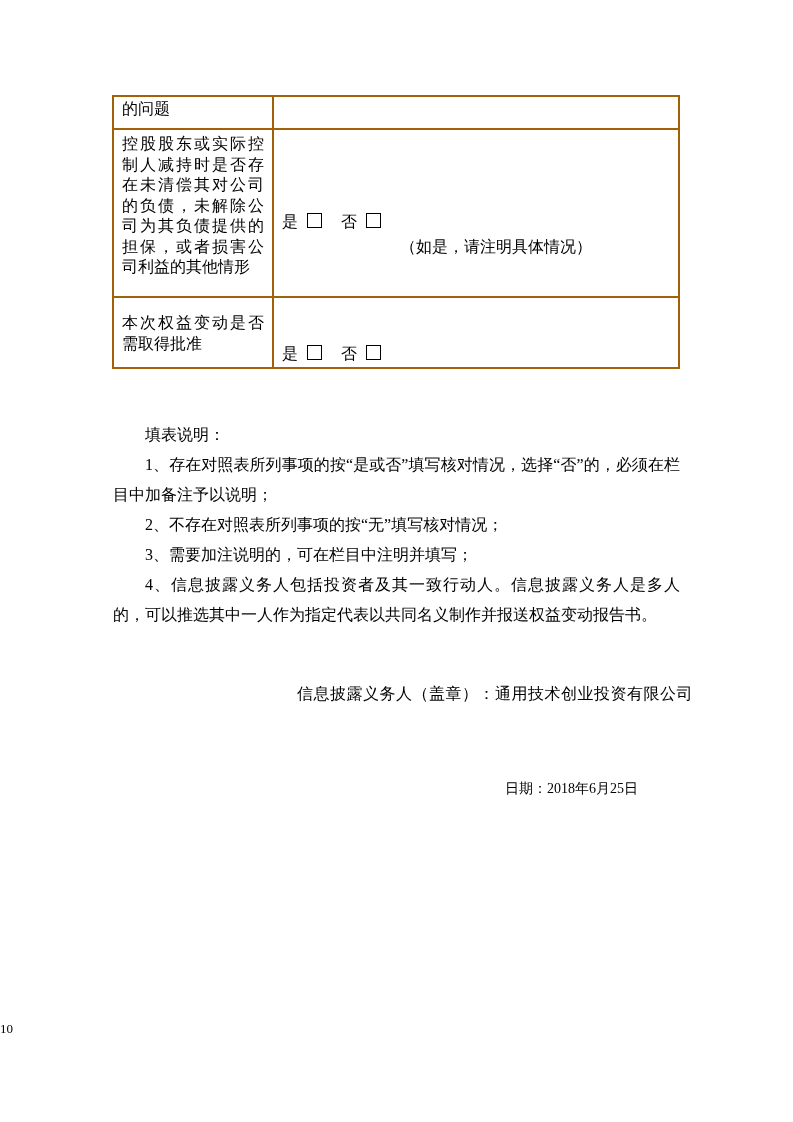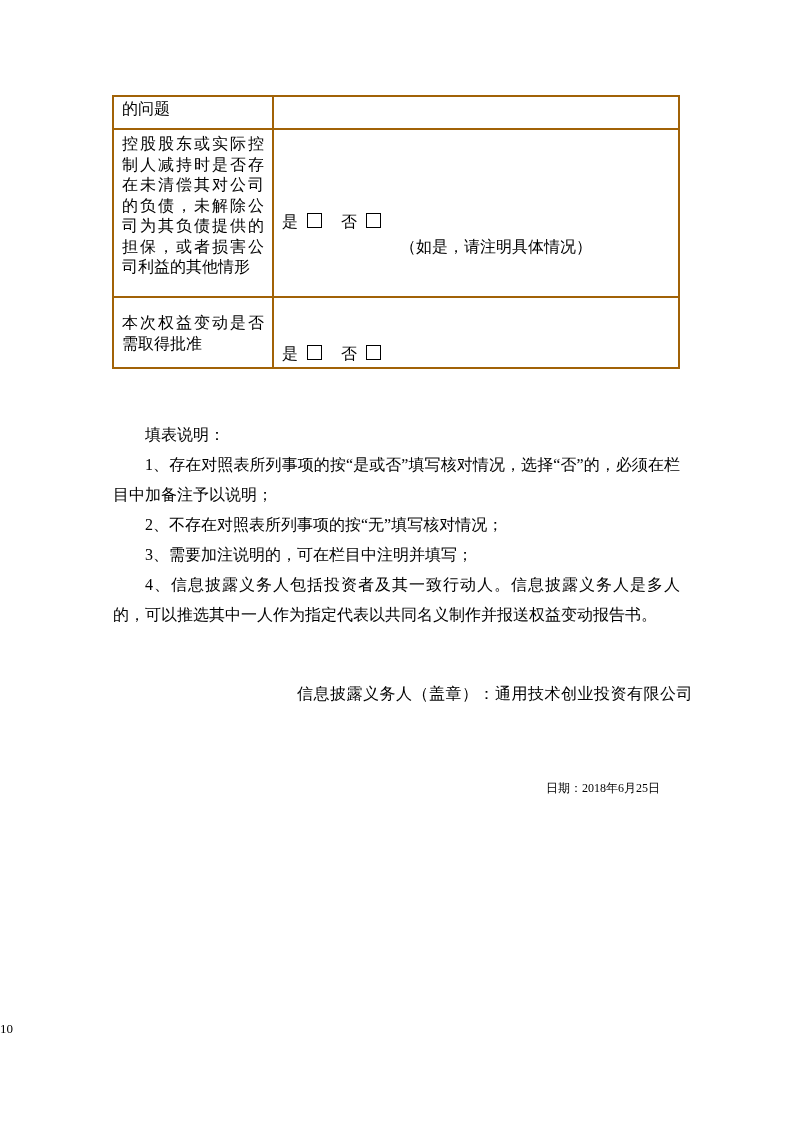--- a/index.html
+++ b/index.html
@@ -63,21 +63,21 @@
     margin-top: 48px;
   }
   .notes .heading, .notes p {
     margin: 0;
     text-indent: 2em;
     text-align: justify;
   }
 
   
   .signature-line { position: absolute; left: 297px; top: 684px; font-size: 16px; letter-spacing: 0.5px; }
-  .date-line { position: absolute; left: 546px; top: 780px; font-size: 12px; }
+  .date-line { position: absolute; left: 505px; top: 780px; font-size: 14px; }
   .page-number {
     position: absolute;
     left: 0; top: 1021px;
     width: 100%;
     text-align: left;
     font-size: 13px;
   }
 </style>
 </head>
 <body>

